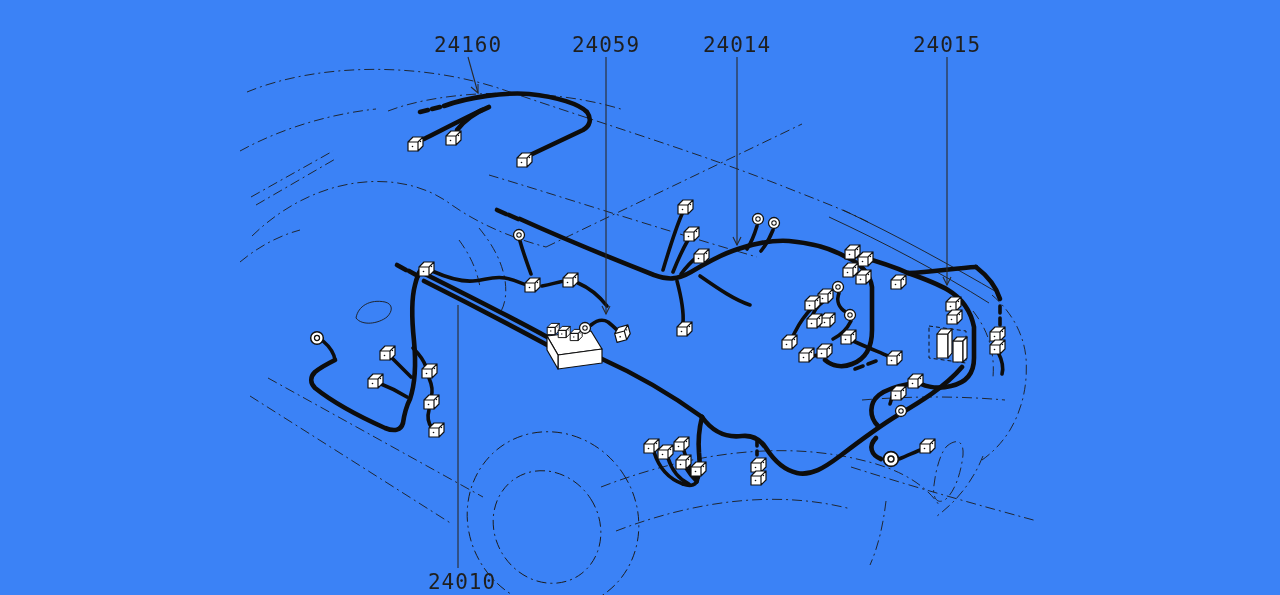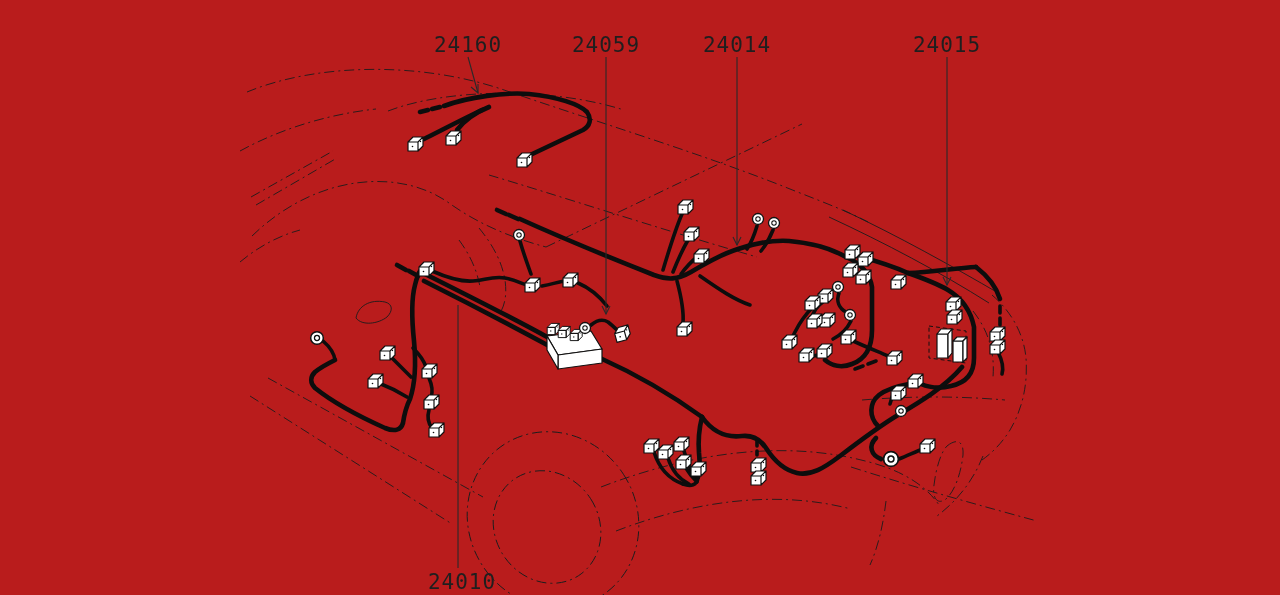--- a/index.html
+++ b/index.html
@@ -1,16 +1,16 @@
 <!DOCTYPE html>
 <html><head>
 <meta charset="utf-8">
 <style>
   html,body{margin:0;padding:0;background:#fff;}
-  #stage{position:relative;width:1280px;height:595px;background:#b91c1c;overflow:hidden;
+  #stage{position:relative;width:1280px;height:595px;background:#3b82f6;overflow:hidden;
          font-family:"DejaVu Sans Mono","Liberation Mono",monospace;}
   svg{display:block}
   .ph   {fill:none;stroke:#1c1c1c;stroke-width:0.9;stroke-dasharray:10 4 2 4;}
   .phs  {fill:none;stroke:#1c1c1c;stroke-width:0.9;}
   .hw   {fill:none;stroke:#0d0d0d;stroke-width:4.6;stroke-linecap:round;stroke-linejoin:round;}
   .hm   {fill:none;stroke:#0d0d0d;stroke-width:3.6;stroke-linecap:round;stroke-linejoin:round;}
   .ld   {fill:none;stroke:#2a2a2a;stroke-width:1.1;}
   .arr  {fill:none;stroke:#2a2a2a;stroke-width:1.1;}
   .lbl  {font-size:21px;fill:#1f1f1f;letter-spacing:1px;text-anchor:middle;}
   .boxy {fill:#ffffff;stroke:#111;stroke-width:1.2;stroke-linejoin:round;}

